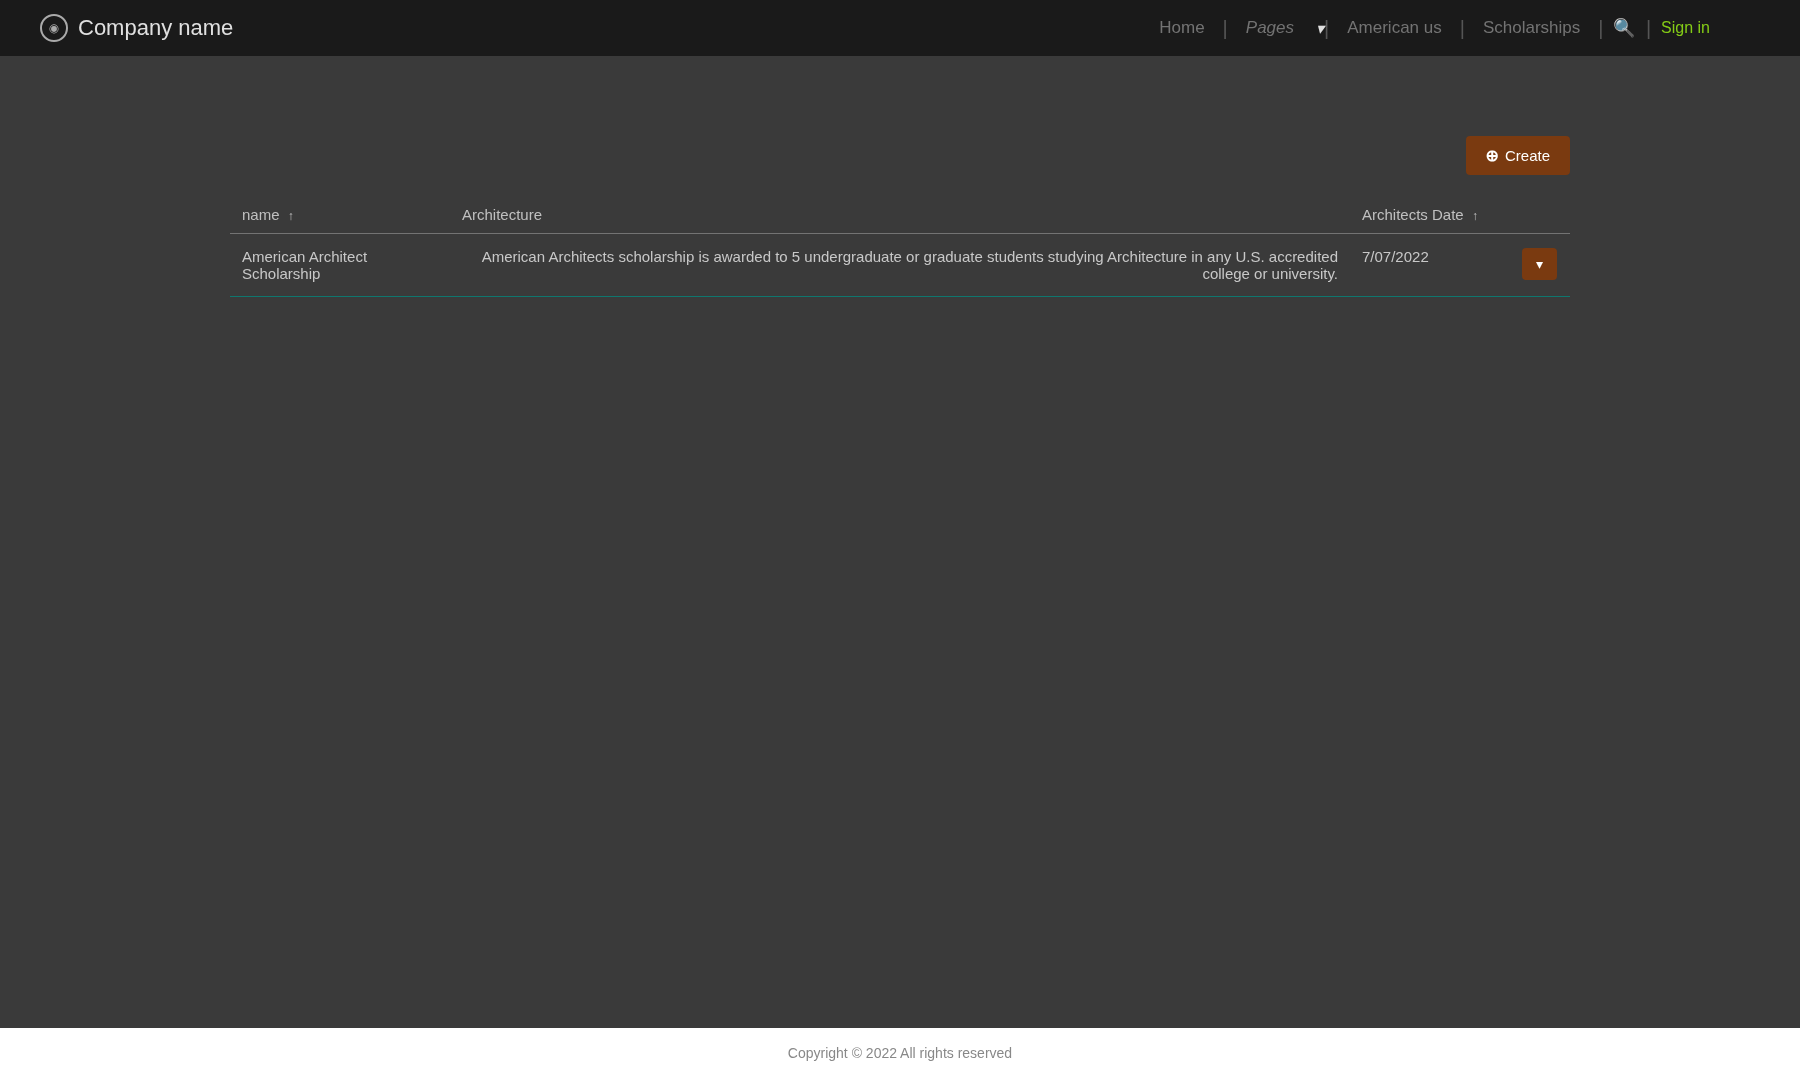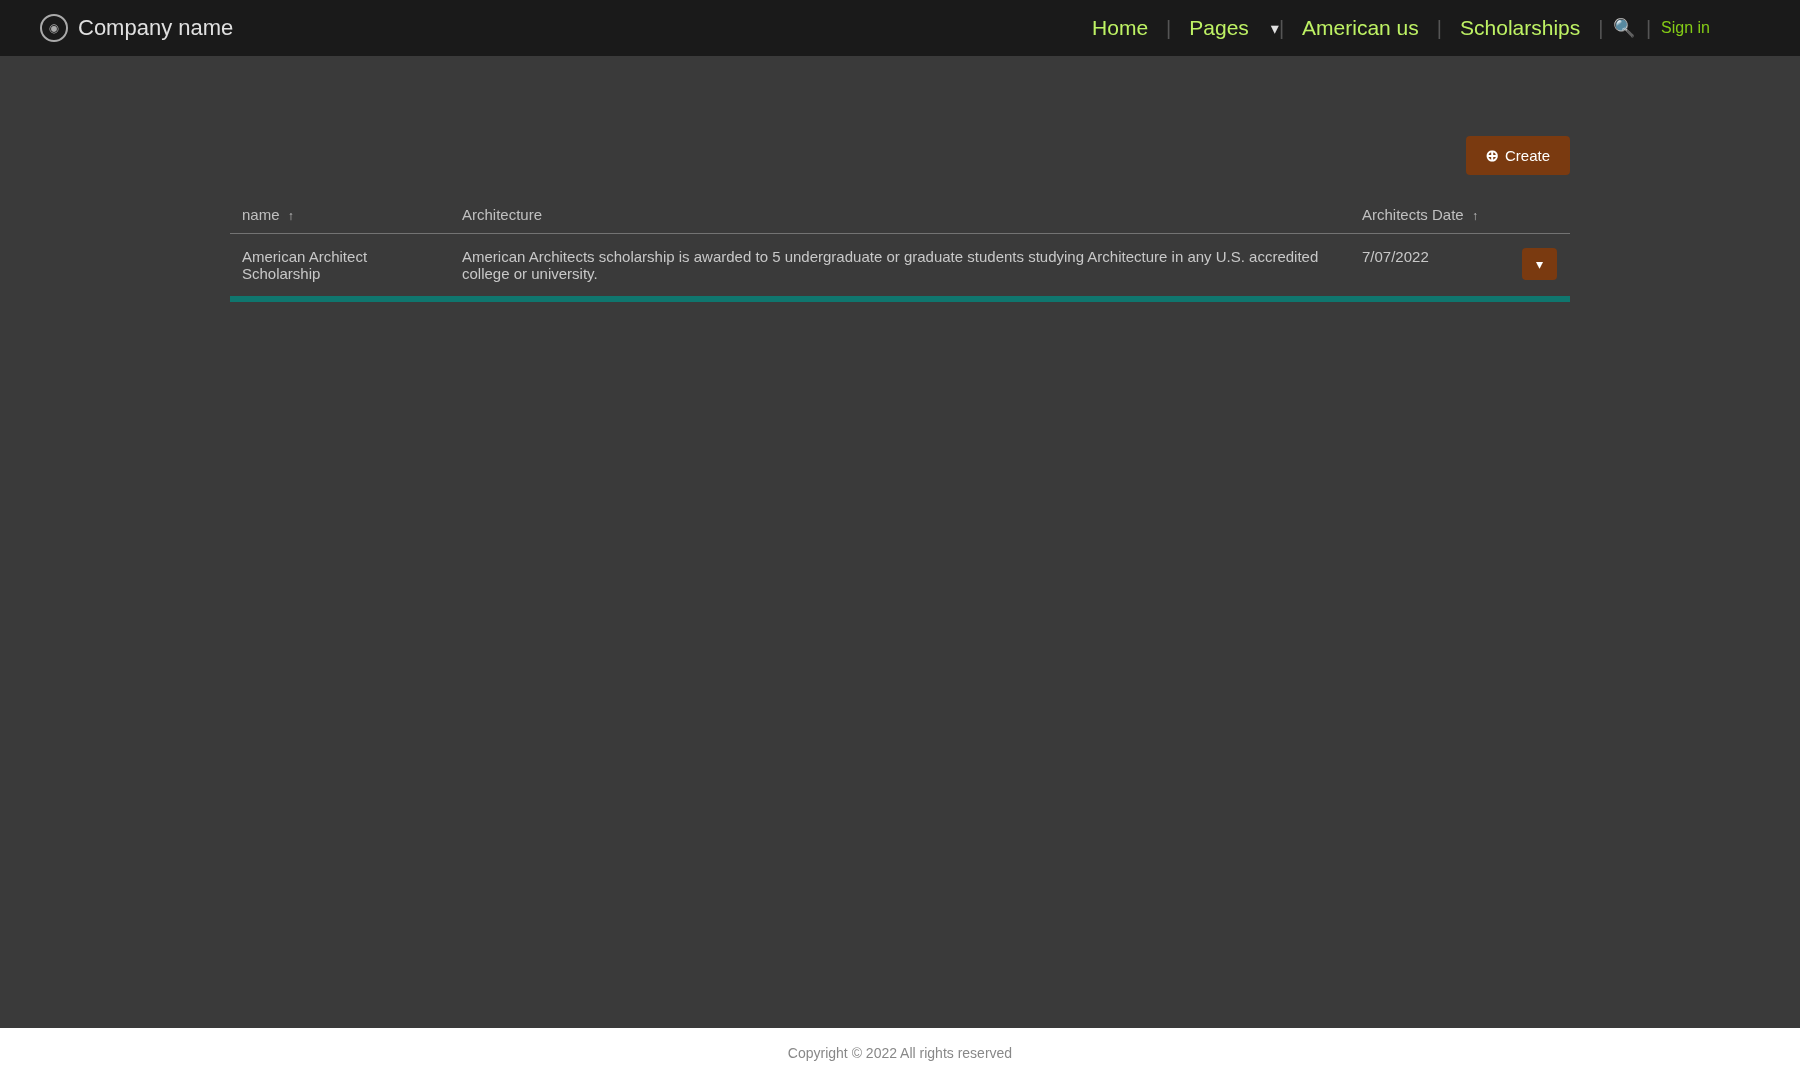--- a/index.html
+++ b/index.html
@@ -52,37 +52,38 @@
 
     .nav-links {
       display: flex;
       align-items: center;
       gap: 0;
       margin-left: auto;
       margin-right: 40px;
     }
 
     .nav-link {
-      color: #bef264;
+      color: #737373;
       text-decoration: none;
-      font-size: 21px;
+      font-size: 17px;
       padding: 0 18px;
       cursor: pointer;
     }
 
     .nav-separator {
       color: #555;
       font-size: 20px;
       user-select: none;
     }
 
     .nav-pages {
       display: flex;
       align-items: center;
       gap: 4px;
+      font-style: italic;
     }
 
     .nav-search-icon {
       color: #d0d0d0;
       font-size: 18px;
       cursor: pointer;
       padding: 0 10px;
     }
 
     .nav-signin {
@@ -139,38 +140,39 @@
       font-weight: 500;
       color: #c0c0c0;
     }
 
     .col-name {
       width: 220px;
     }
 
     .col-desc {
       width: auto;
+      text-align: right;
     }
 
     .col-date {
       width: 160px;
     }
 
     .col-action {
       width: 60px;
     }
 
     .sort-icon {
       color: #c0c0c0;
       font-size: 12px;
       margin-left: 4px;
     }
 
     .scholarship-table tbody tr {
-      border-bottom: 6px solid #0f766e;
+      border-bottom: 1px solid #0f766e;
     }
 
     .scholarship-table td {
       padding: 14px 12px;
       font-size: 15px;
       color: #c8c8c8;
       vertical-align: top;
     }
 
     .td-name {

